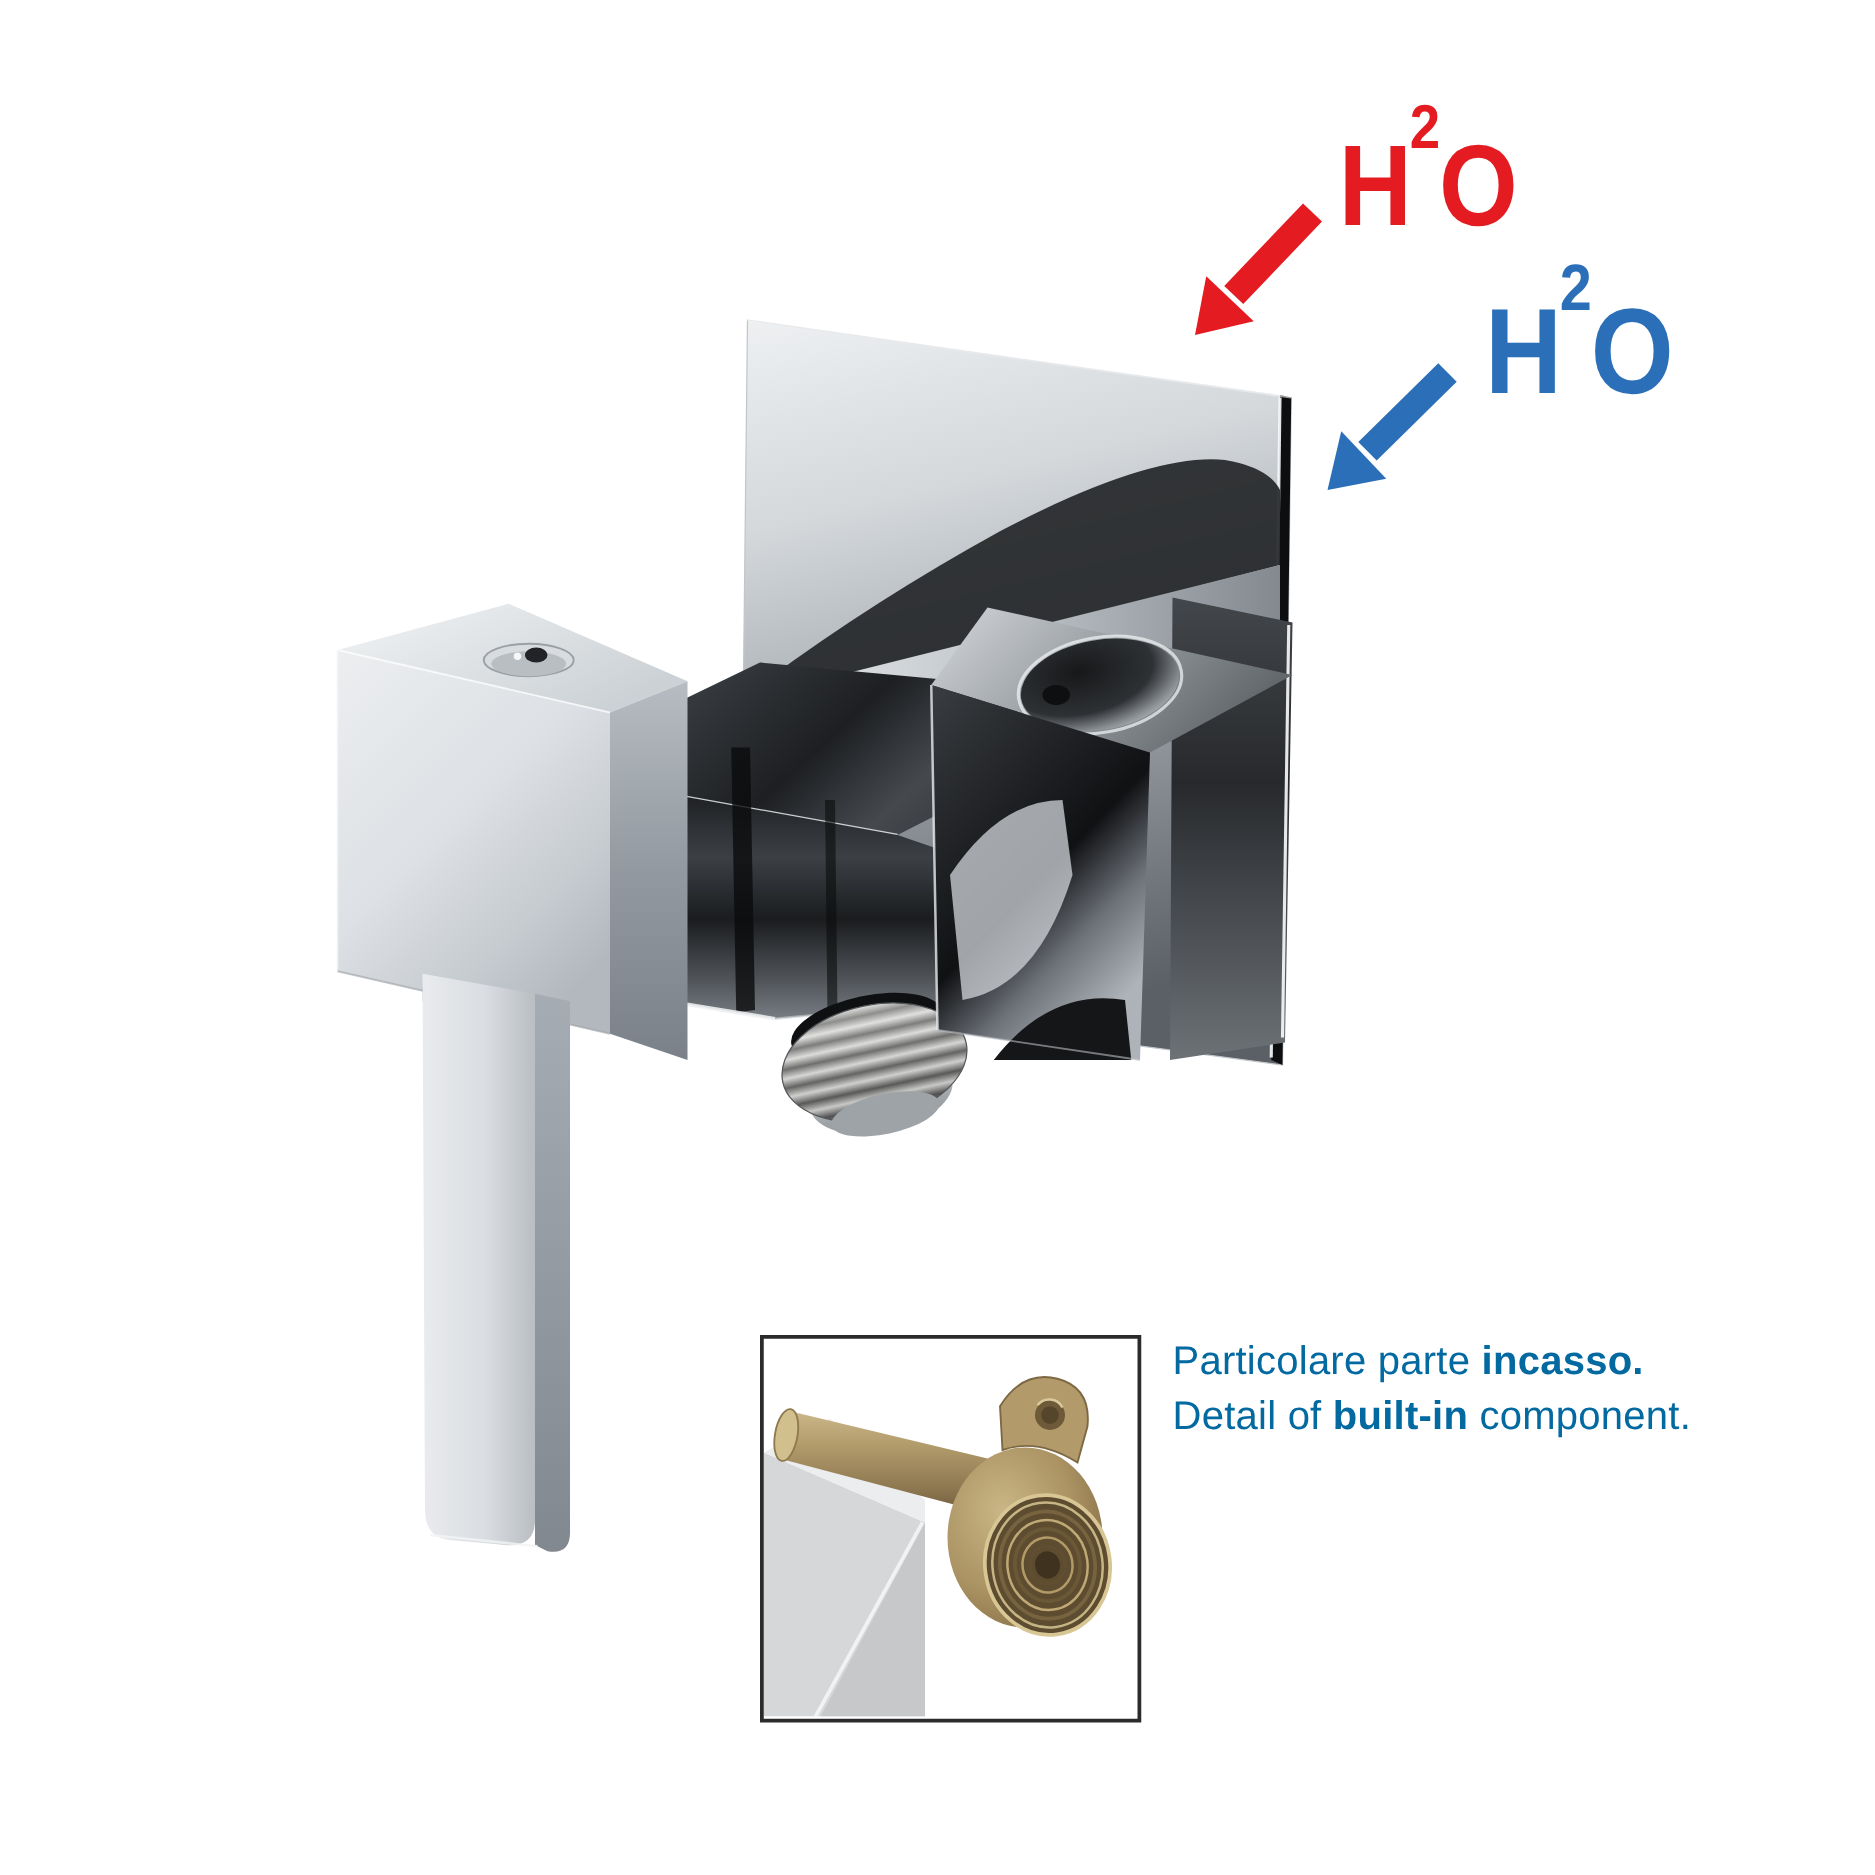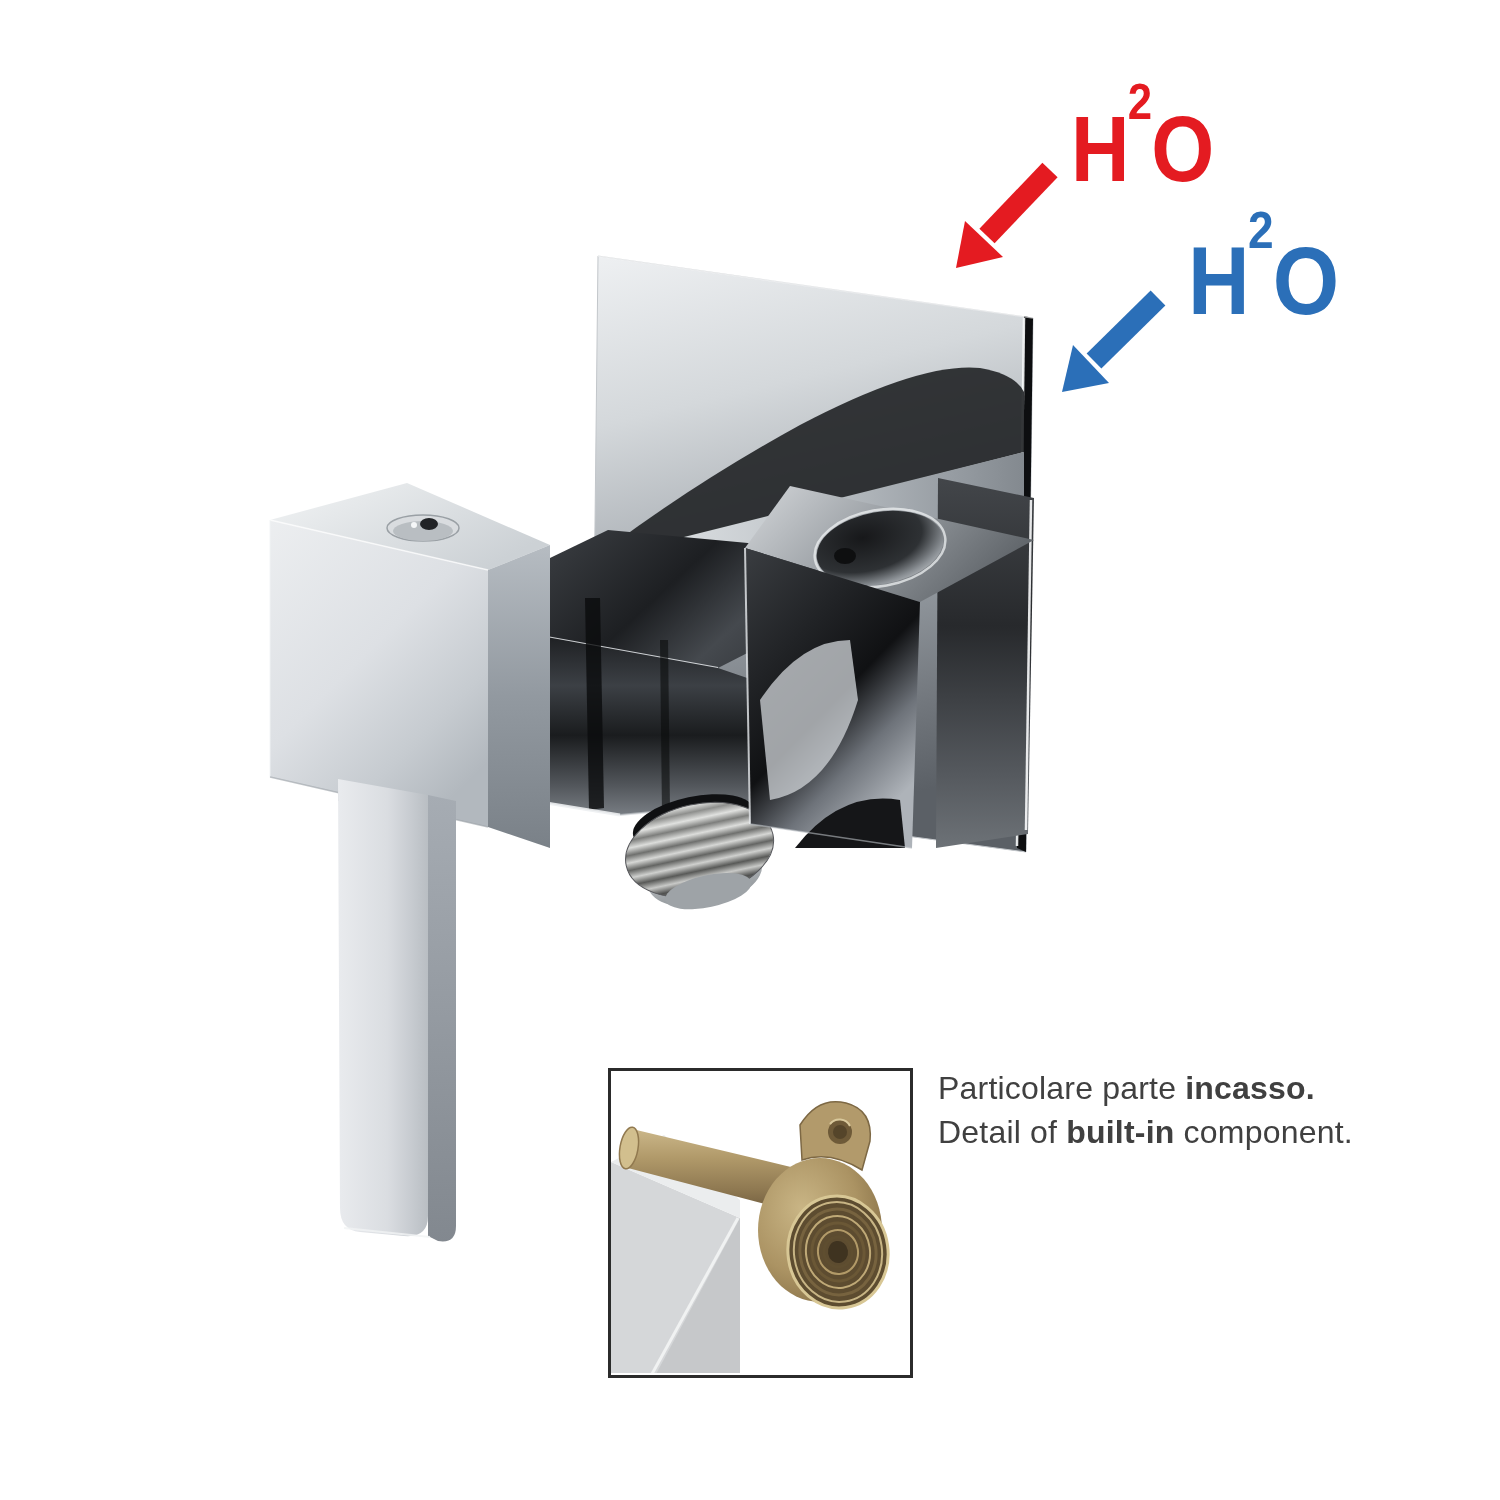--- a/index.html
+++ b/index.html
@@ -14,21 +14,21 @@
   }
   .h2o sup{font-size:.54em;line-height:0;position:relative;top:-0.62em;letter-spacing:-1px;}
   .h2o-hot{left:1071px;top:103px;font-size:92px;line-height:92px;color:#e41b21;}
   .h2o-cold{left:1188px;top:232px;font-size:97px;line-height:97px;color:#2b6fb8;}
   .inset-box{
     position:absolute;z-index:2;left:608px;top:1068px;width:299px;height:304px;
     border:3px solid #2b2b2b;background:transparent;
   }
   .caption{
     position:absolute;z-index:3;left:938px;top:1066px;width:480px;
-    font-size:32px;line-height:44px;color:#404040;letter-spacing:.2px;
+    font-size:32px;line-height:44px;color:#0369a1;letter-spacing:.2px;
   }
   .caption b{font-weight:bold;}
   .cap-line2{}
 </style>
 </head>
 <body>
 
 <div id="stage">
 
   <svg id="artwork" width="1500" height="1500" viewBox="0 0 1500 1500" xmlns="http://www.w3.org/2000/svg">

